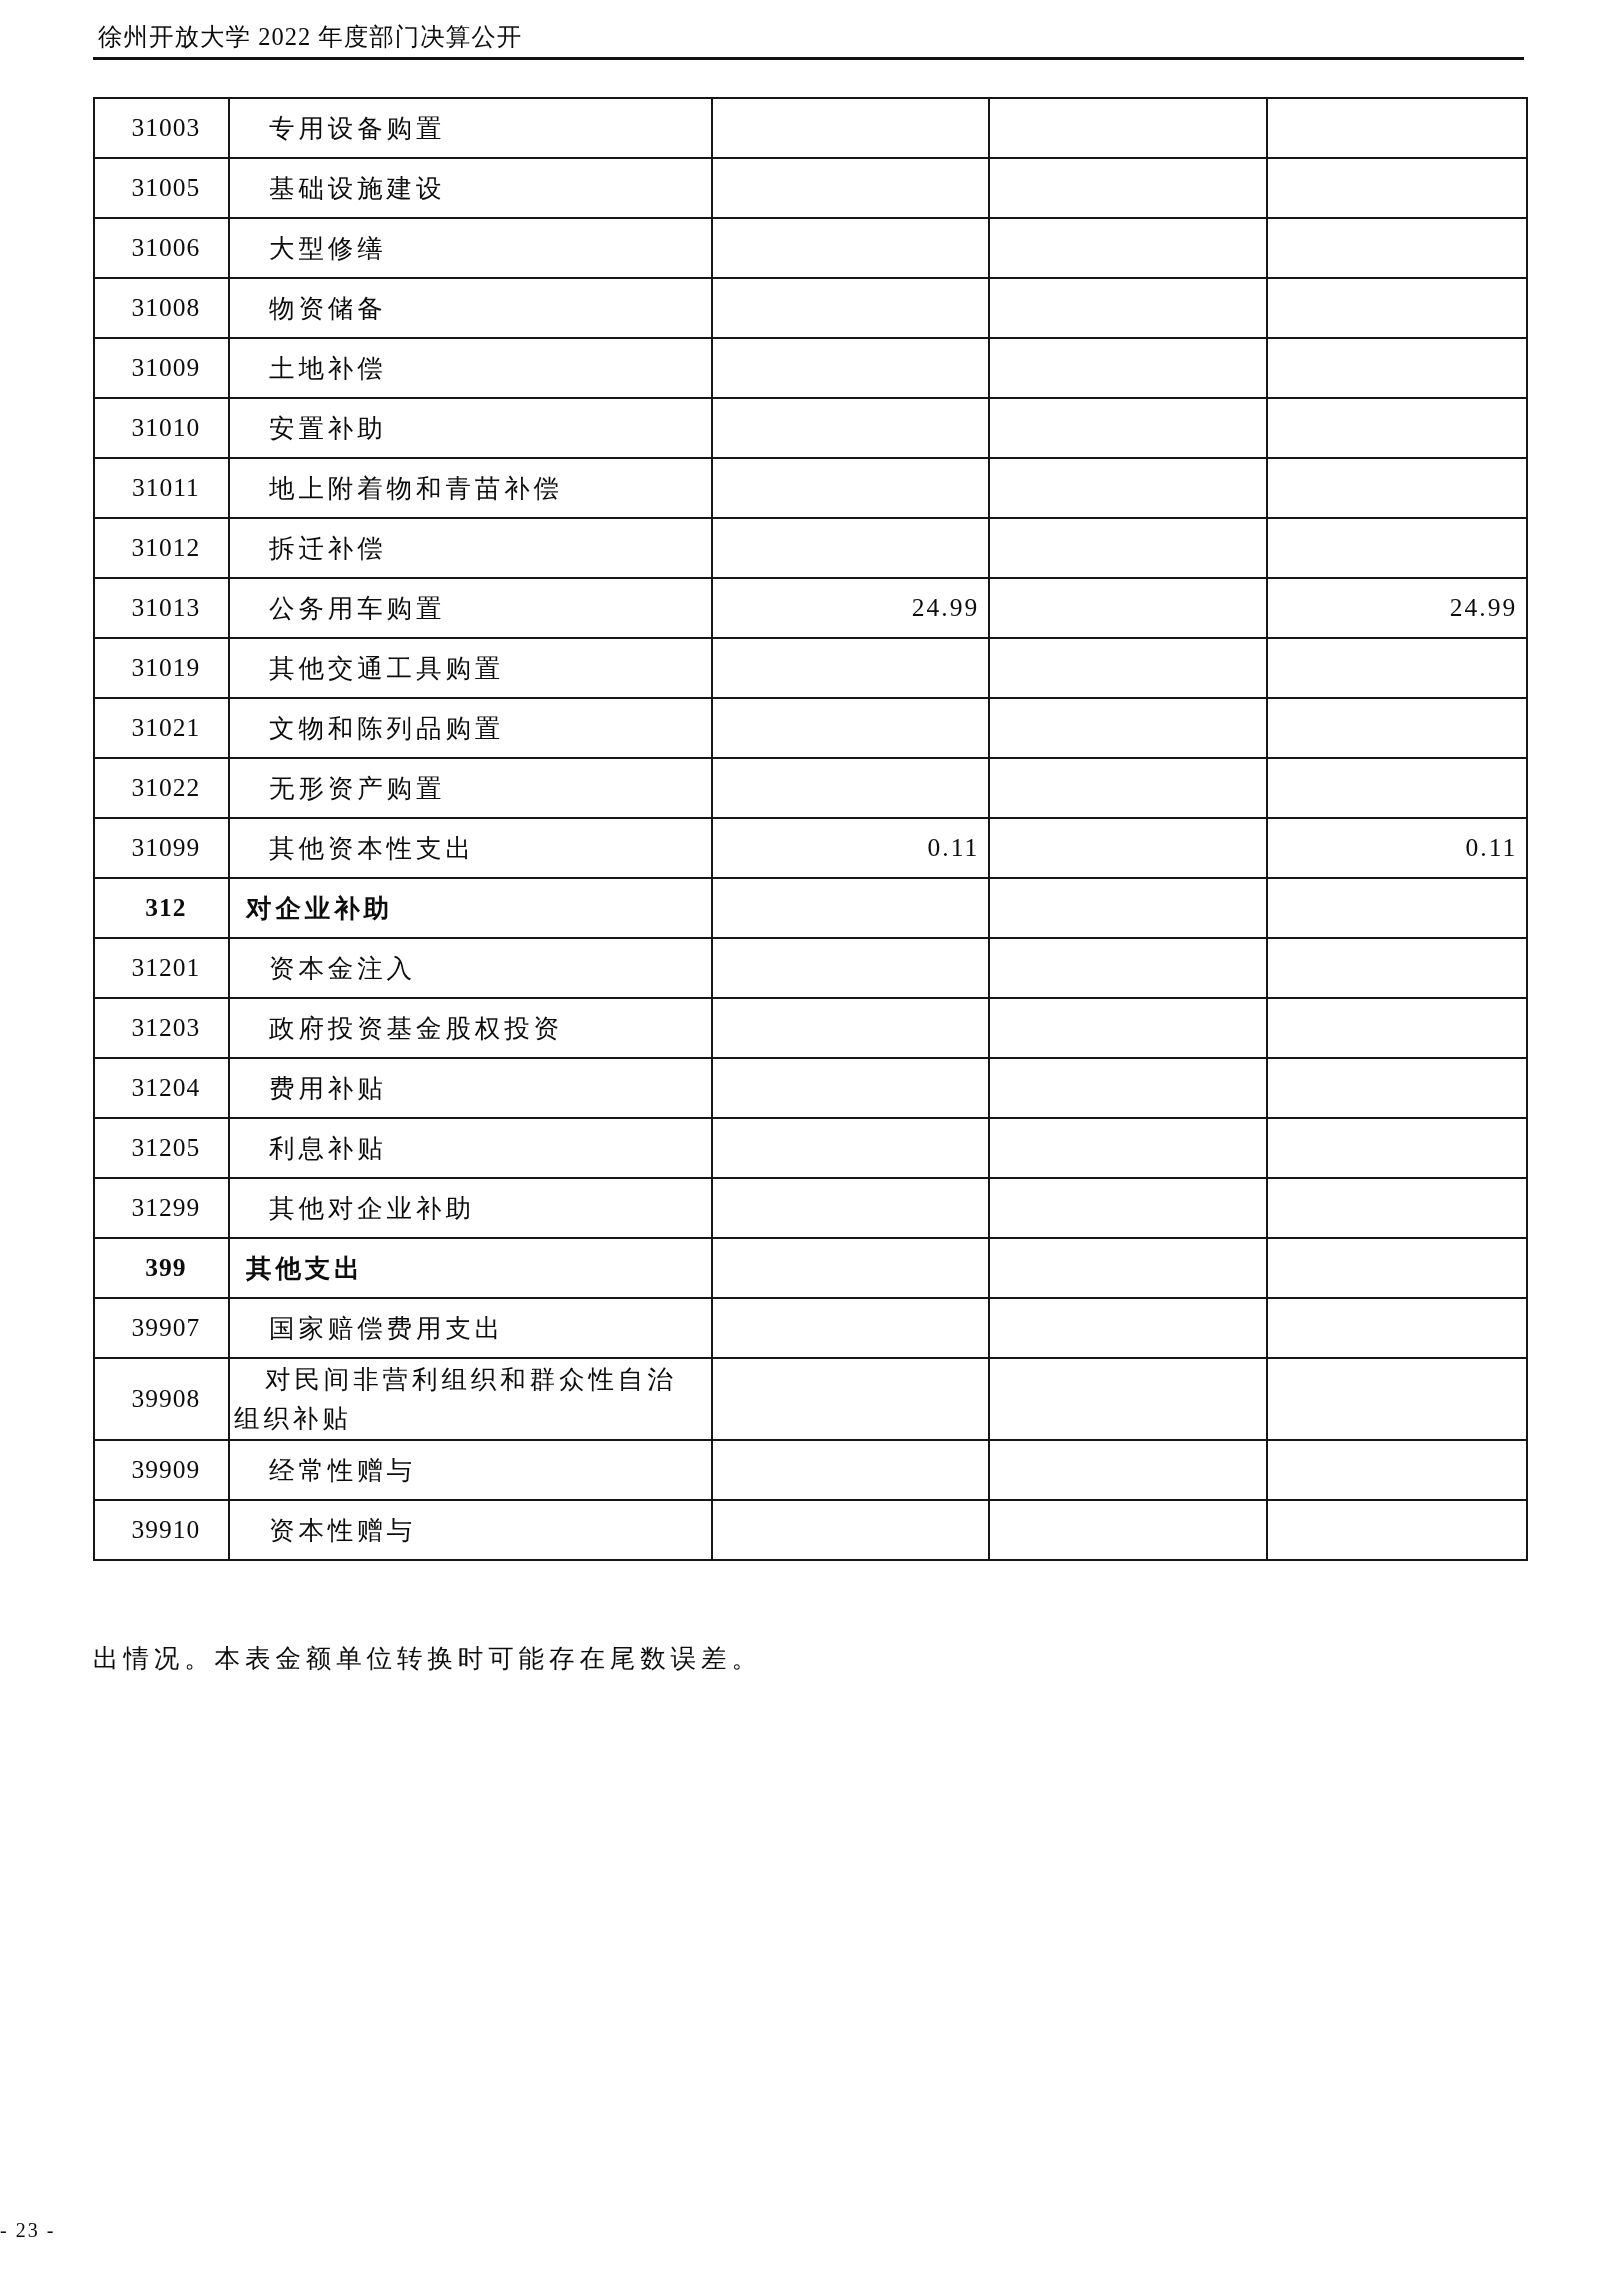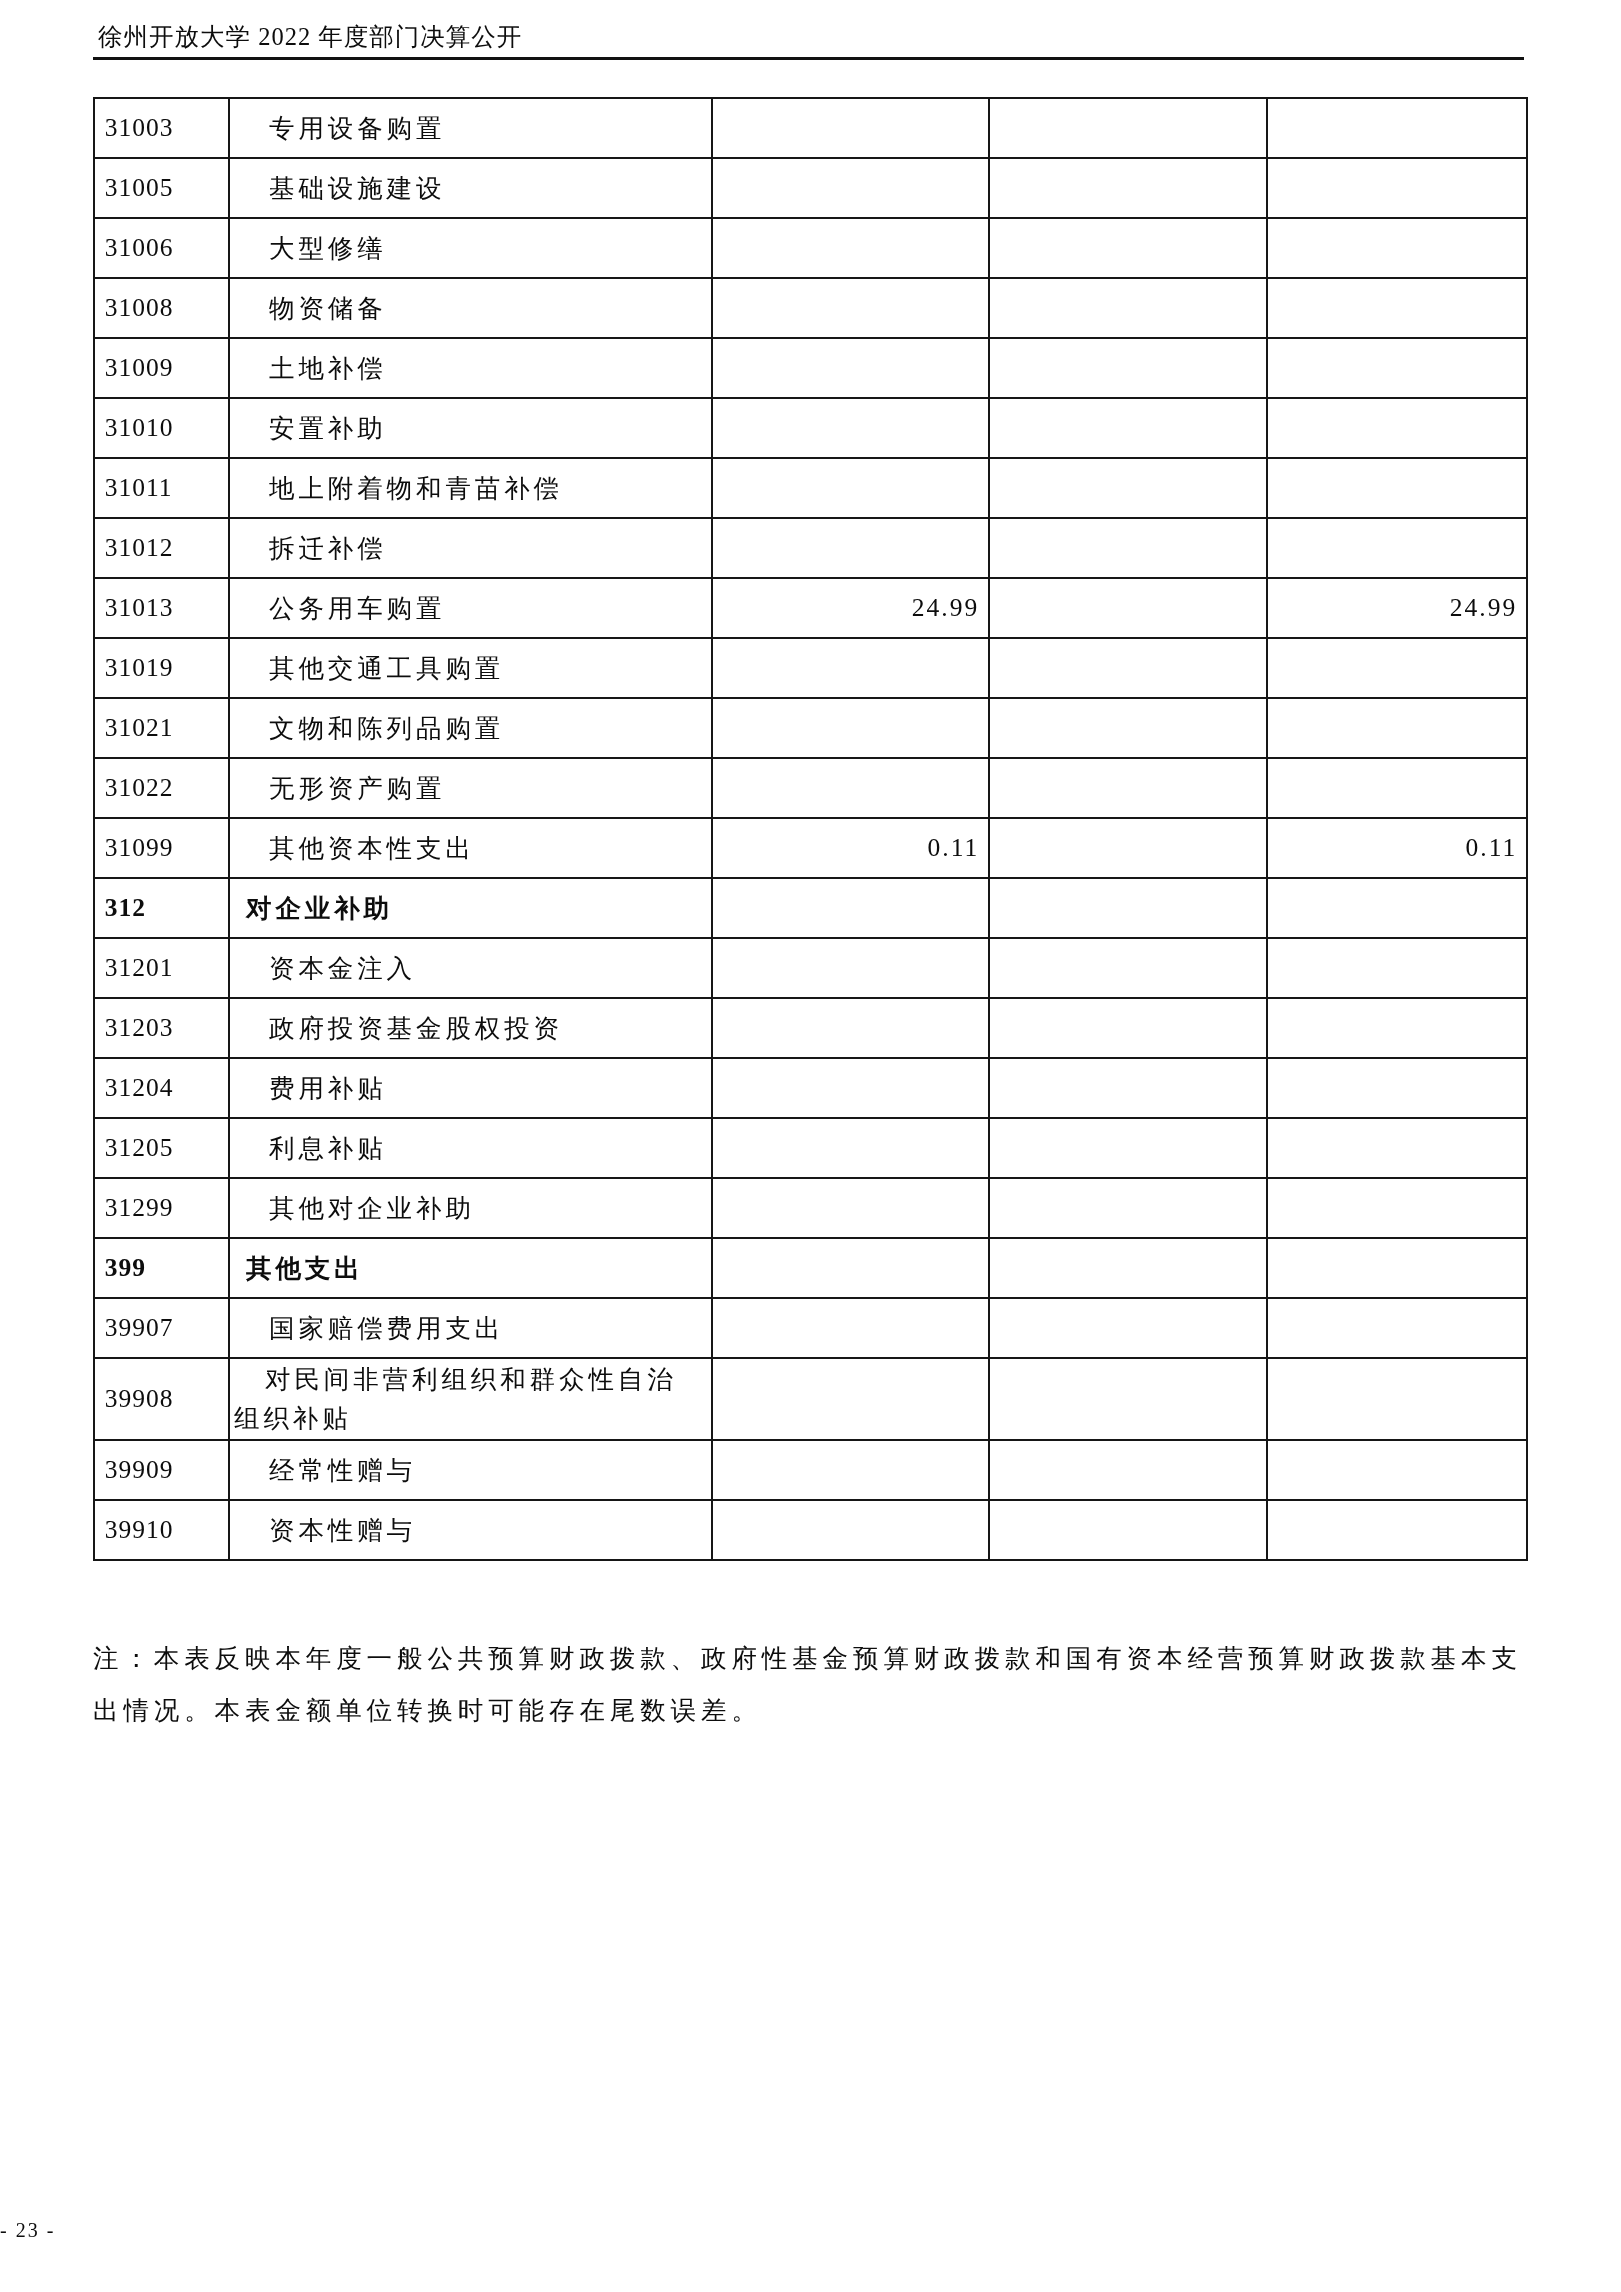--- a/index.html
+++ b/index.html
@@ -18,21 +18,21 @@
   .budget-table{
     position:absolute;left:93px;top:97px;width:1434px;
     border-collapse:collapse;table-layout:fixed;
   }
   .budget-table td{
     border:2px solid #161616;vertical-align:middle;
     font-size:25.5px;overflow:hidden;background:#fff;
   }
   .budget-table tr{height:60px;}
   .budget-table tr.tall{height:74px;}
-  td.code{padding-left:9.8px;letter-spacing:1px;}
+  td.code{padding-left:9.8px;letter-spacing:1px;text-align:center;}
   td.name{padding-left:39px;letter-spacing:3.9px;line-height:31px;}
   td.val{text-align:right;padding-right:8.8px;letter-spacing:2px;}
   tr.bold td{font-weight:bold;}
   tr.bold td.name{padding-left:16px;}
   tr.tall td.name{padding-left:4px;line-height:39px;}
   tr.tall td.name .l1{display:block;text-indent:31px;}
   tr.tall td.name .l2{display:block;}
   .note{
     position:absolute;left:93px;top:1633px;width:1441px;
     font-size:25.5px;letter-spacing:4.9px;line-height:52px;
@@ -226,18 +226,17 @@
         <td class="code">39910</td>
         <td class="name">资本性赠与</td>
         <td class="val"></td>
         <td class="val"></td>
         <td class="val"></td>
       </tr>
     </tbody>
 </table>
 
 <div class="note">
-  <div>注：本表反映本年度一般公共预算财政拨款、政府性基金预算财政拨款和国有资本经营预算财政拨款基本支</div>
   <div>出情况。本表金额单位转换时可能存在尾数误差。</div>
 </div>
 
 <div class="page-number">- 23 -</div>
 
 
 </body></html>

